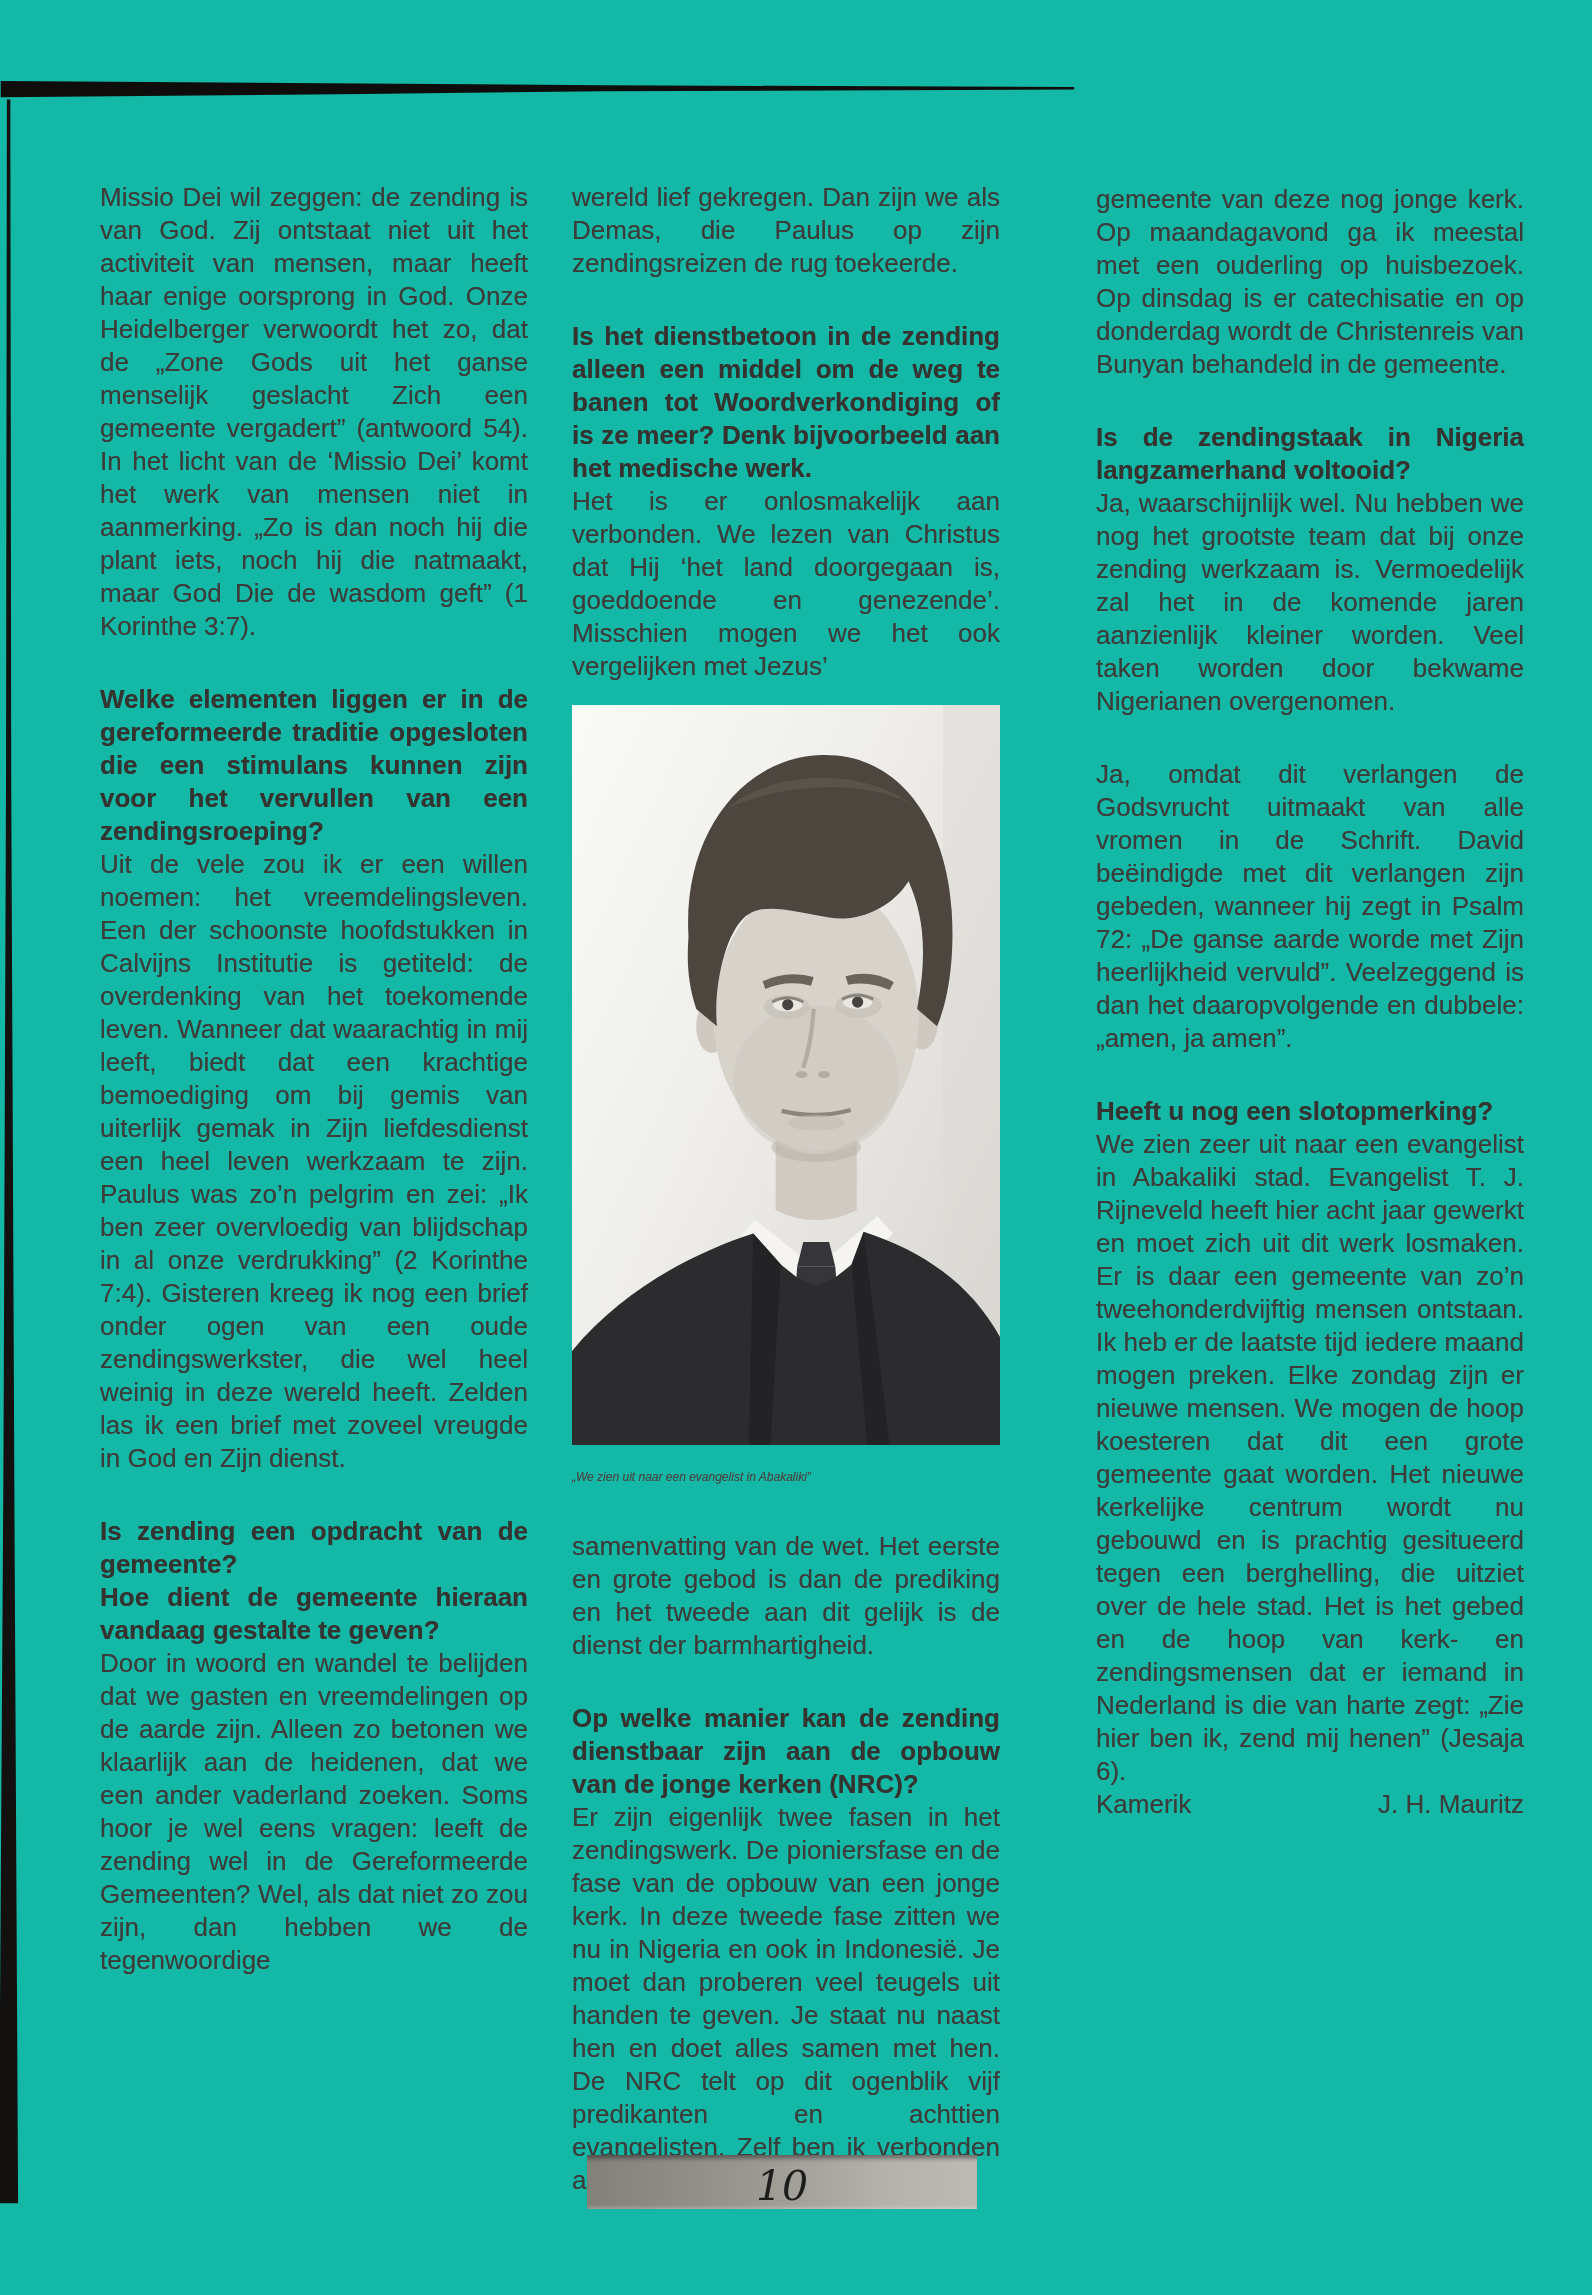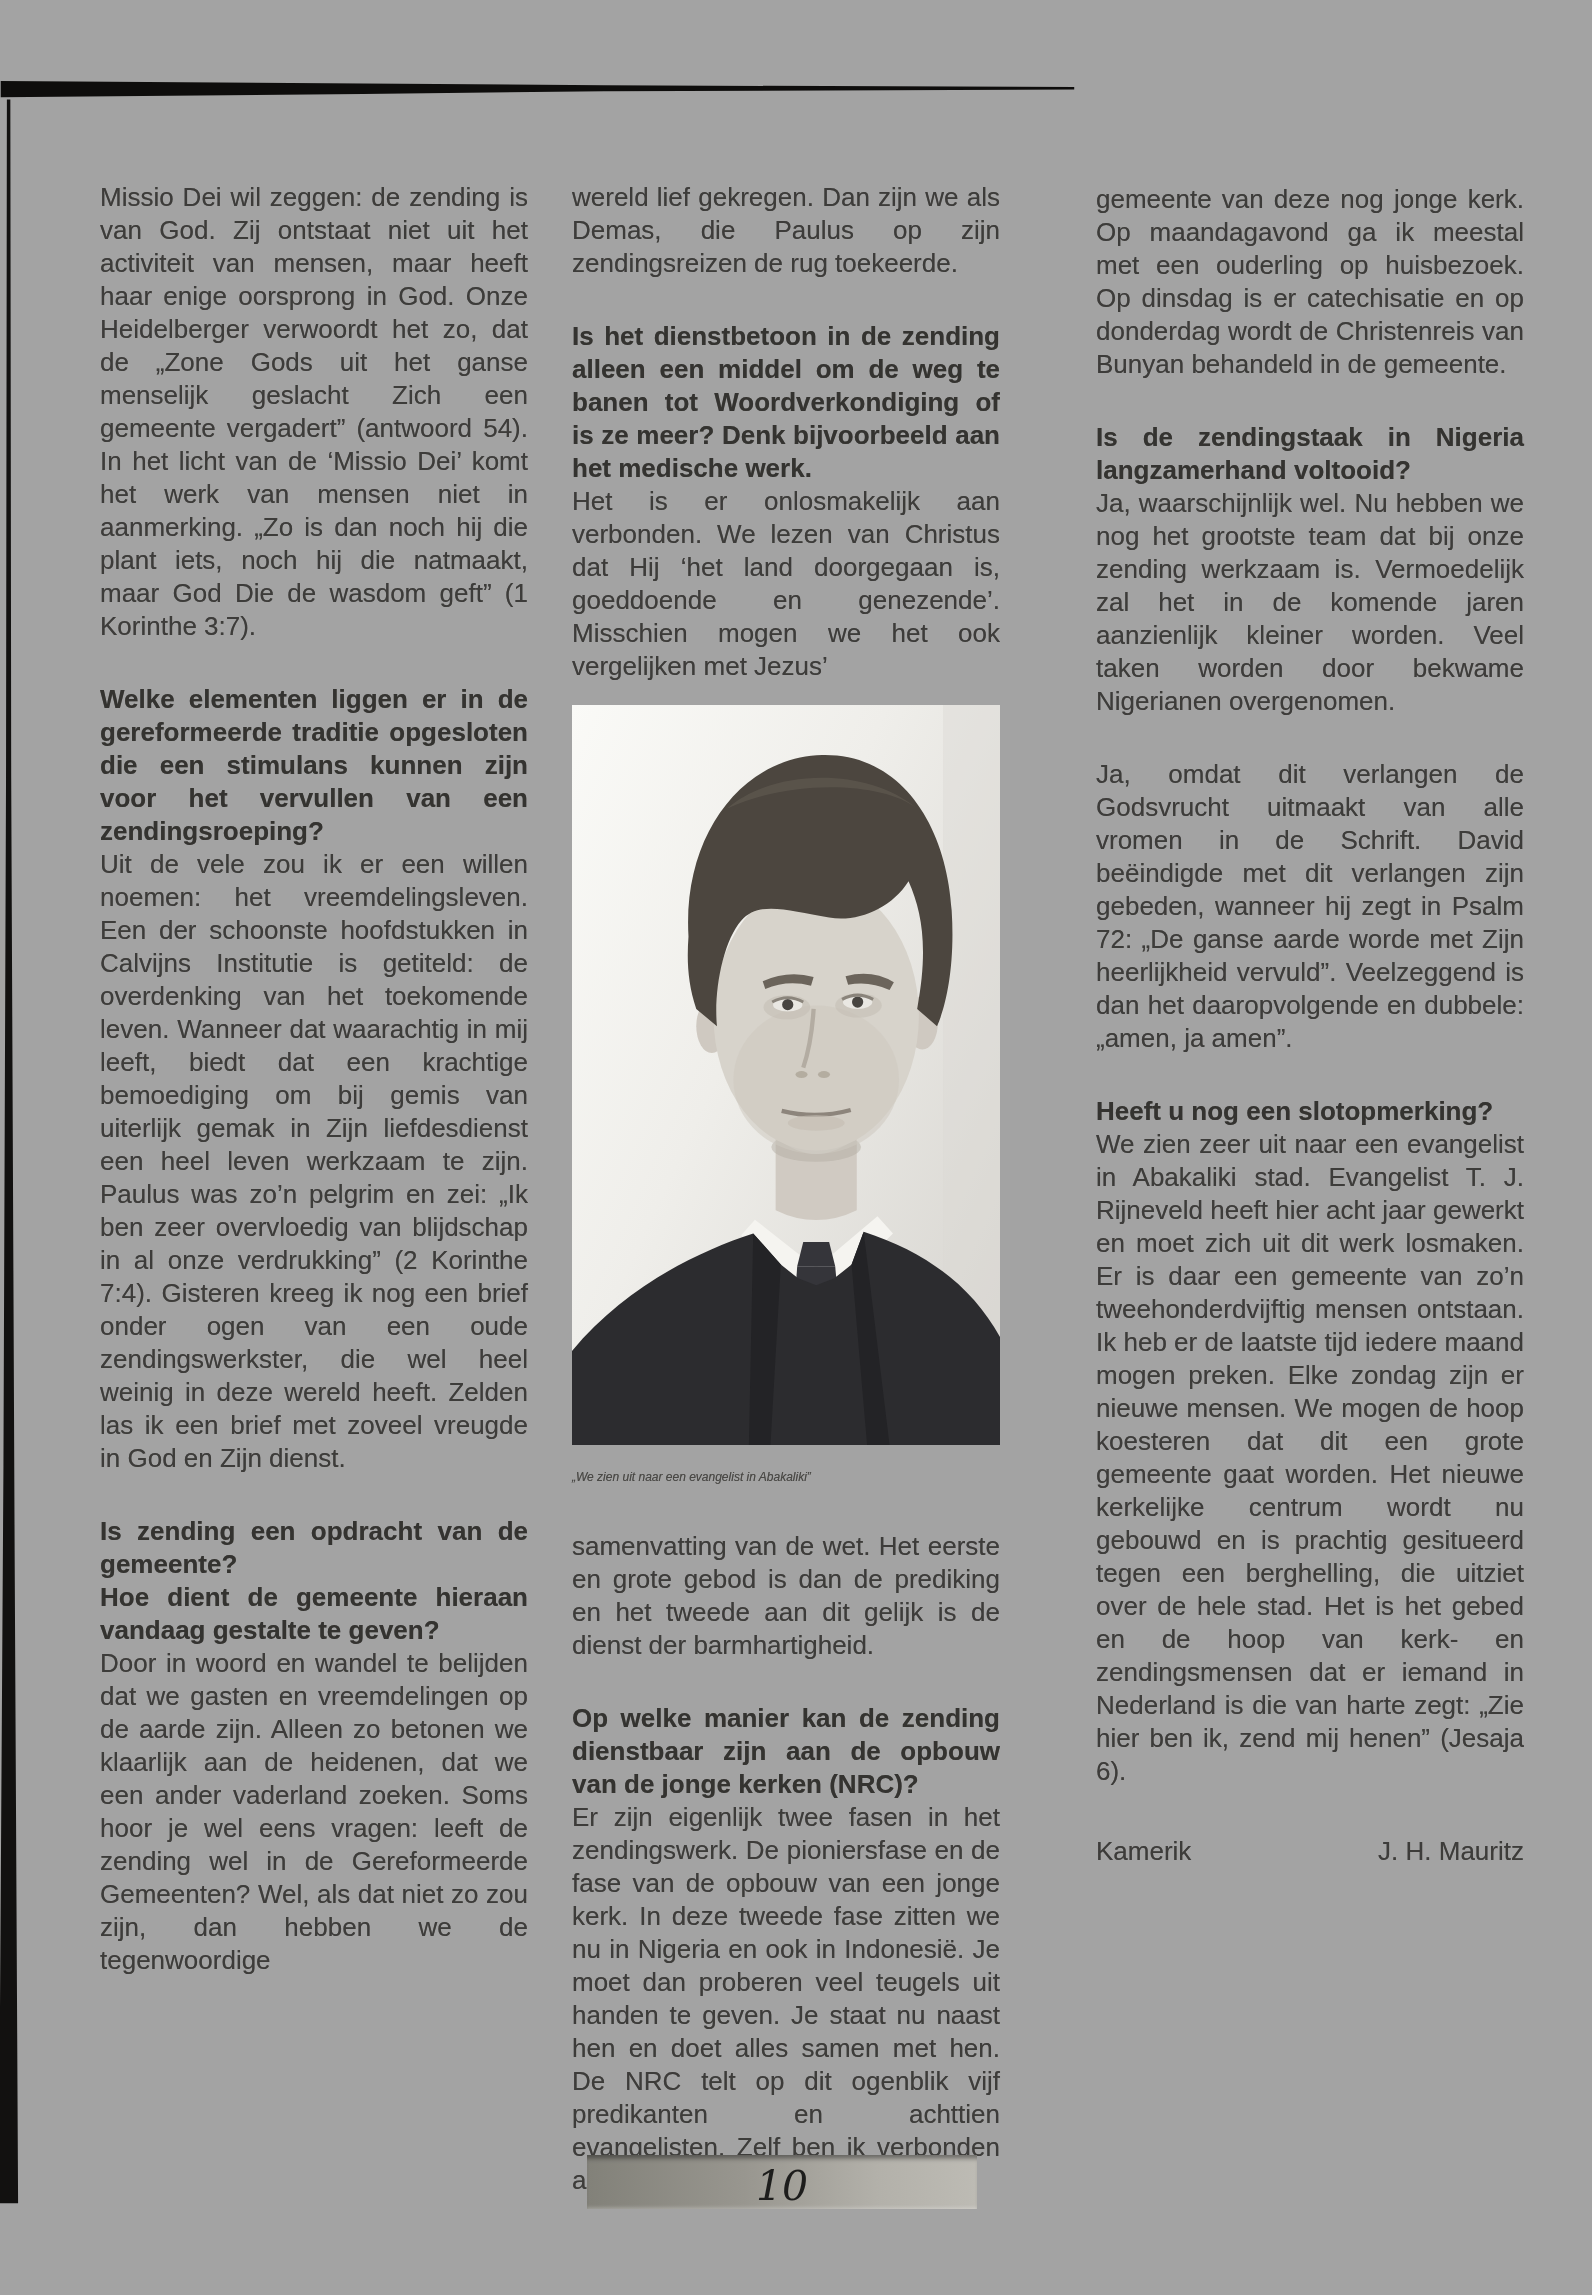--- a/index.html
+++ b/index.html
@@ -1,19 +1,19 @@
 <!DOCTYPE html>
 <html style="font-size:14px"><head>
 <meta charset="utf-8">
 <style>
   html,body{margin:0;padding:0;background:#ffffff;}
   .page{
     position:relative;
     width:1592px;height:2295px;
-    background:#a3a3a3;
+    background:#14b8a6;
     overflow:hidden;
     font-family:"Liberation Sans",sans-serif;
     color:#3d3c3a;
   }
   
   .artifact{position:absolute;pointer-events:none;}
   
   .col{
     position:absolute;top:181px;width:428px;
     font-size:26px;line-height:33px;
@@ -34,21 +34,20 @@
   .figure svg{display:block;width:428px;height:740px;}
   .caption{
     margin:19px 0 40px 0;
     font-style:italic;
     font-size:12px;line-height:26px;
     text-align:left;
     color:#4a4946;
   }
   .signature{
     display:flex;justify-content:space-between;
-    margin-top:47px;
     text-align:left;
   }
   
   .footer-bar{
     position:absolute;left:587px;top:2155px;
     width:390px;height:54px;
     background:linear-gradient(90deg,#828179 0%,#98968f 40%,#b3b1aa 75%,#bdbbb4 100%);
     box-shadow:inset 0 6px 4.3px -2.6px rgba(20,20,20,.45), inset 0 -3.5px 3.5px -1.7px rgba(255,255,255,.25);
     display:flex;align-items:center;justify-content:center;
   }

